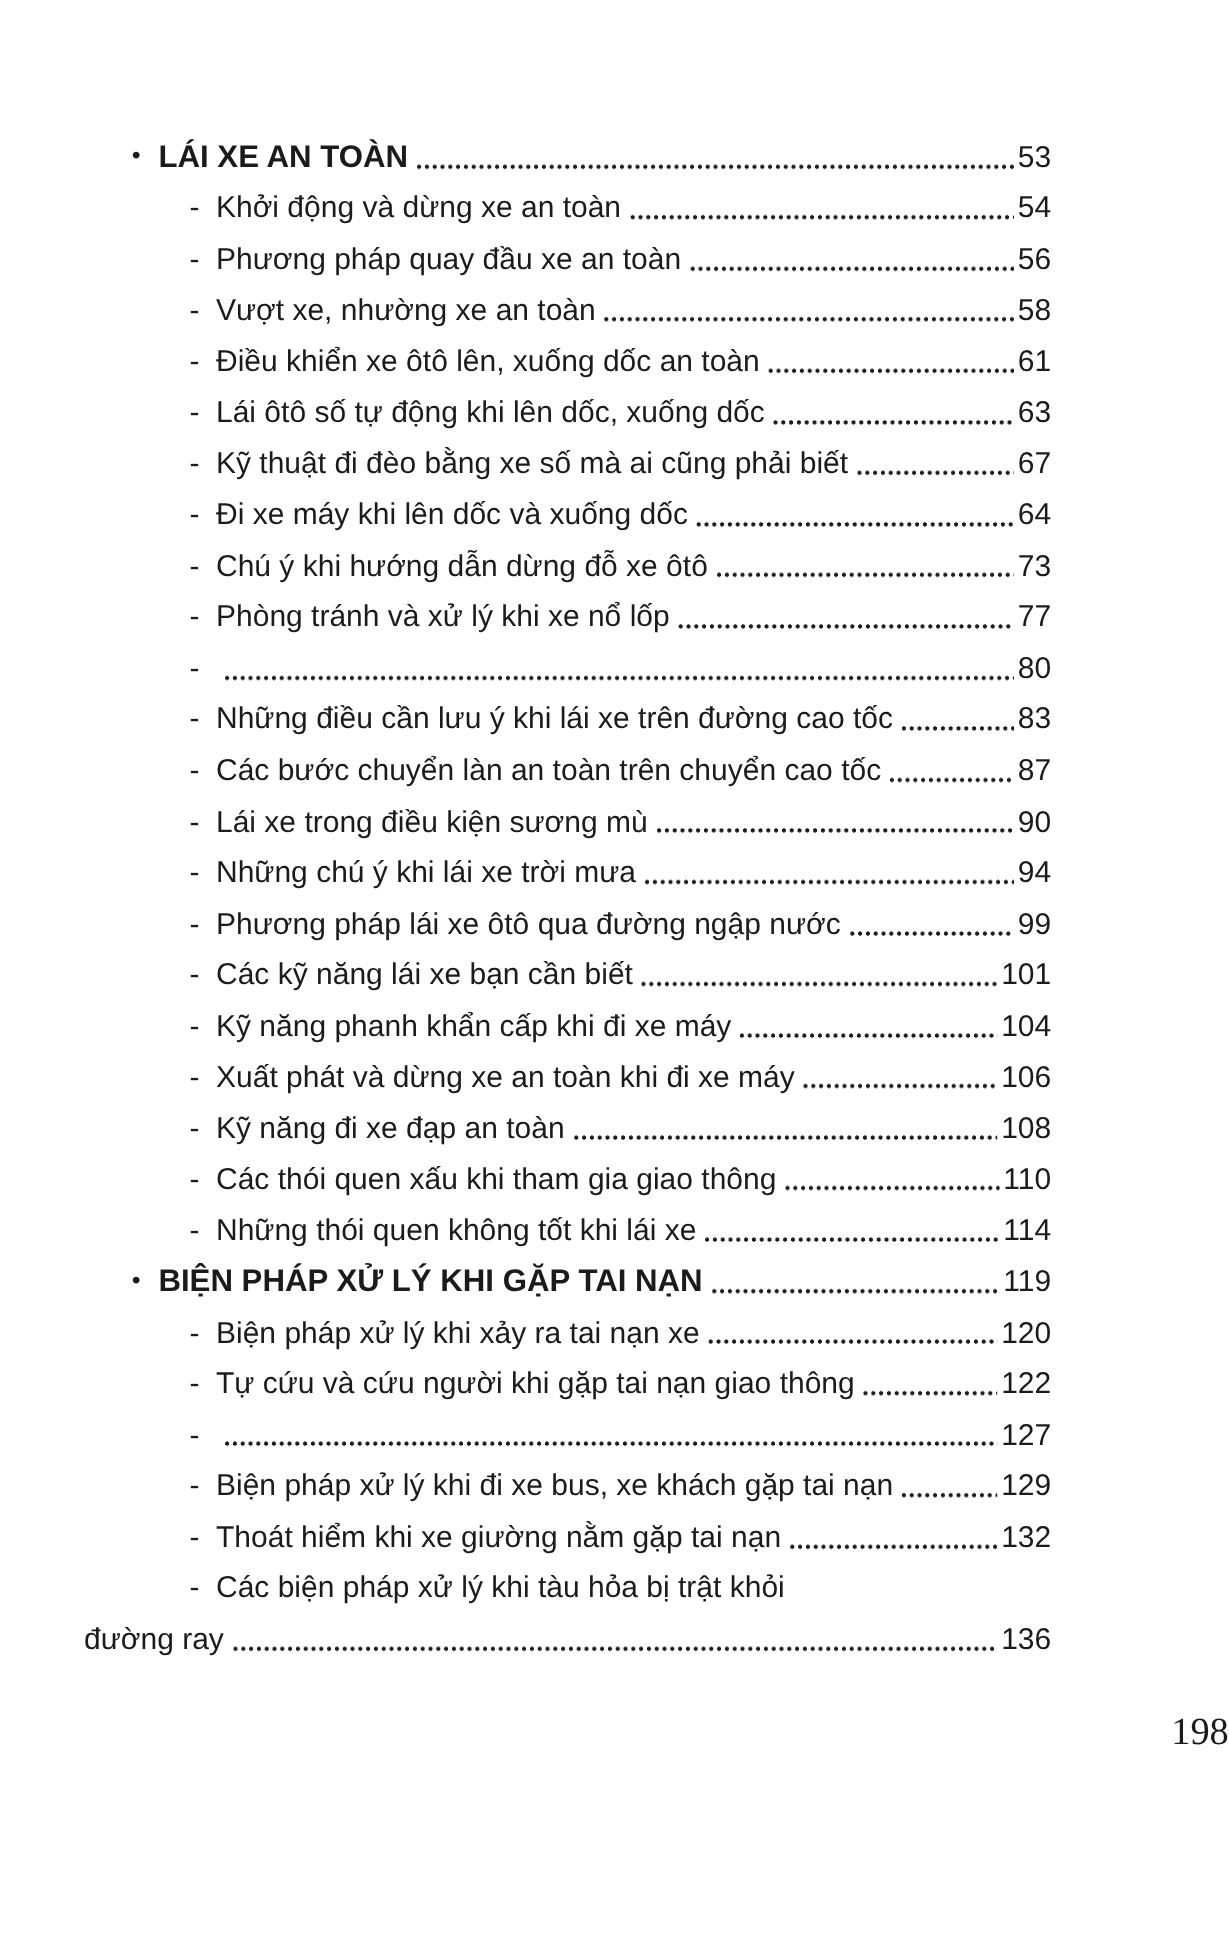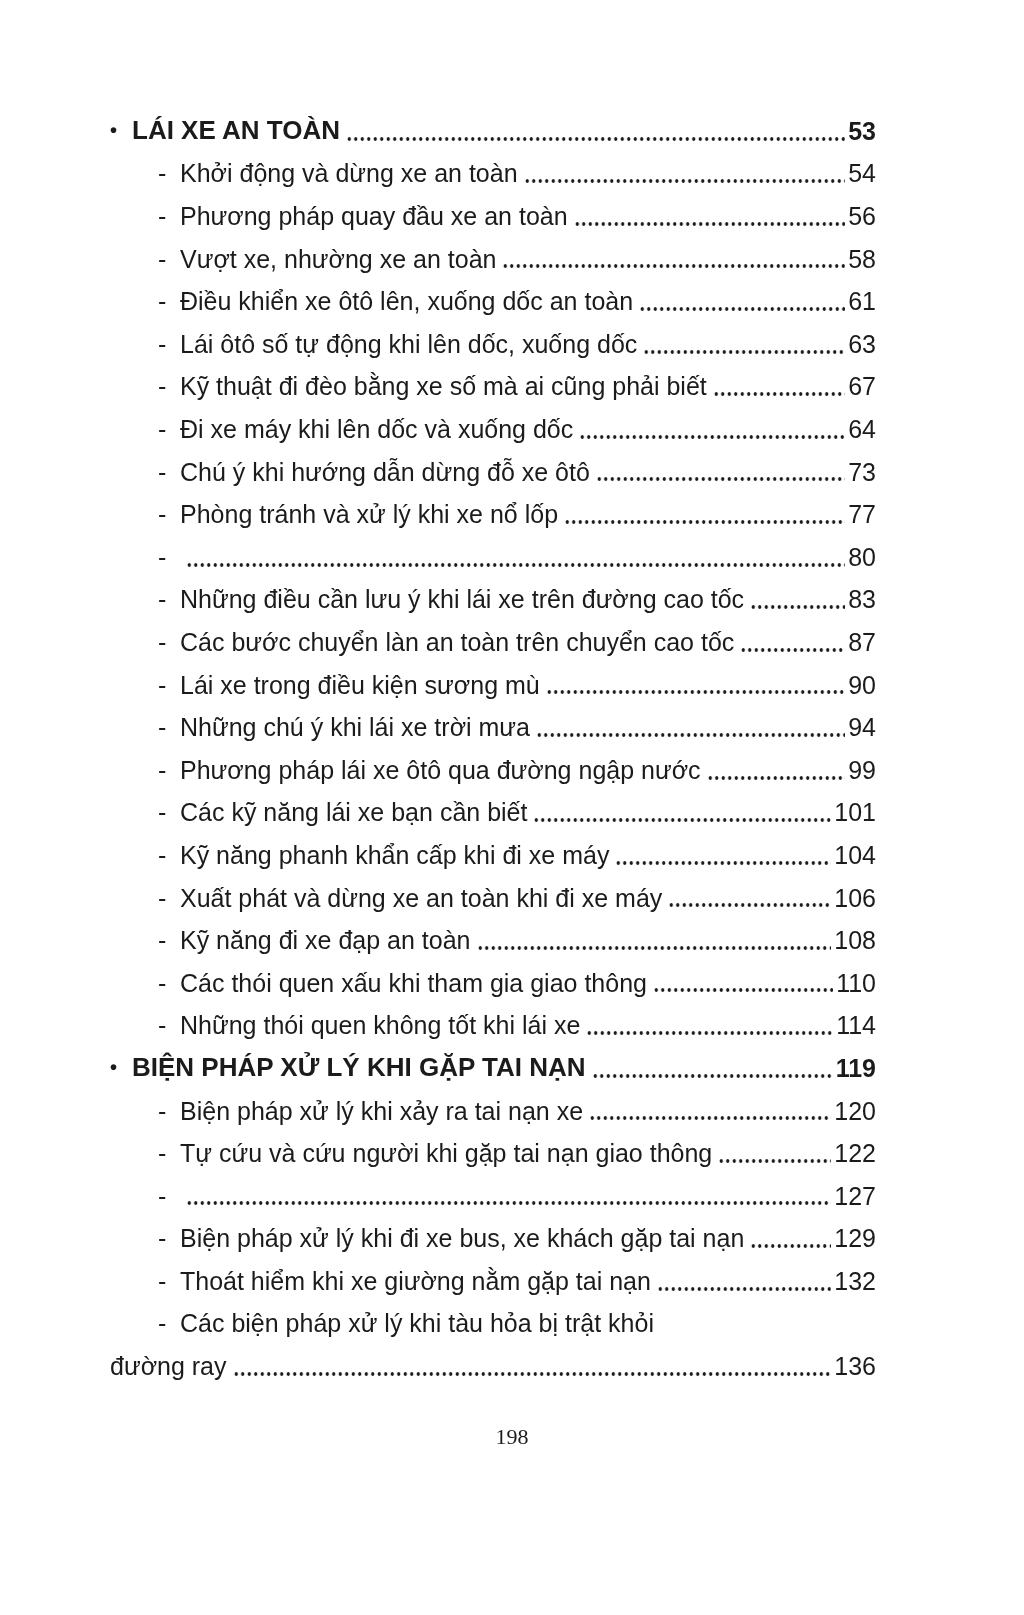--- a/index.html
+++ b/index.html
@@ -31,21 +31,21 @@
   .toc-line.section {
     padding-left: 110px;
     font-weight: 700;
     font-size: 26px;
   }
   .toc-line.item,
   .toc-line.item_nopage {
     padding-left: 158px;
   }
   .toc-line.continuation {
-    padding-left: 110px;
+    padding-left: 70px;
   }
   .marker {
     flex: 0 0 22px;
   }
   .section .marker {
     font-size: 20px;
     padding-bottom: 4px;
   }
   .label {
     flex: 0 0 auto;
@@ -56,33 +56,33 @@
     height: 4px;
     margin: 0 3px 5px 6px;
     background-image: radial-gradient(circle at center, #1b1b1b 1.5px, transparent 2px);
     background-size: 6.5px 4px;
     background-repeat: repeat-x;
     background-position: left center;
     min-width: 10px;
   }
   .section .leader,
   .section .pagenum {
-    font-weight: 700;
+    font-weight: 400;
   }
   .pagenum {
     flex: 0 0 auto;
     font-size: 25px;
   }
   .page-number {
     position: absolute;
     top: 1424px;
     left: 0;
     width: 100%;
-    text-align: center;
-    font-size: 22px;
+    text-align: right;
+    font-size: 32px;
     font-family: "Liberation Serif", serif;
   }
 </style>
 </head>
 <body>
 
 <div class="page">
   <div class="toc">
       <div class="toc-line section">
         <span class="marker">•</span>

